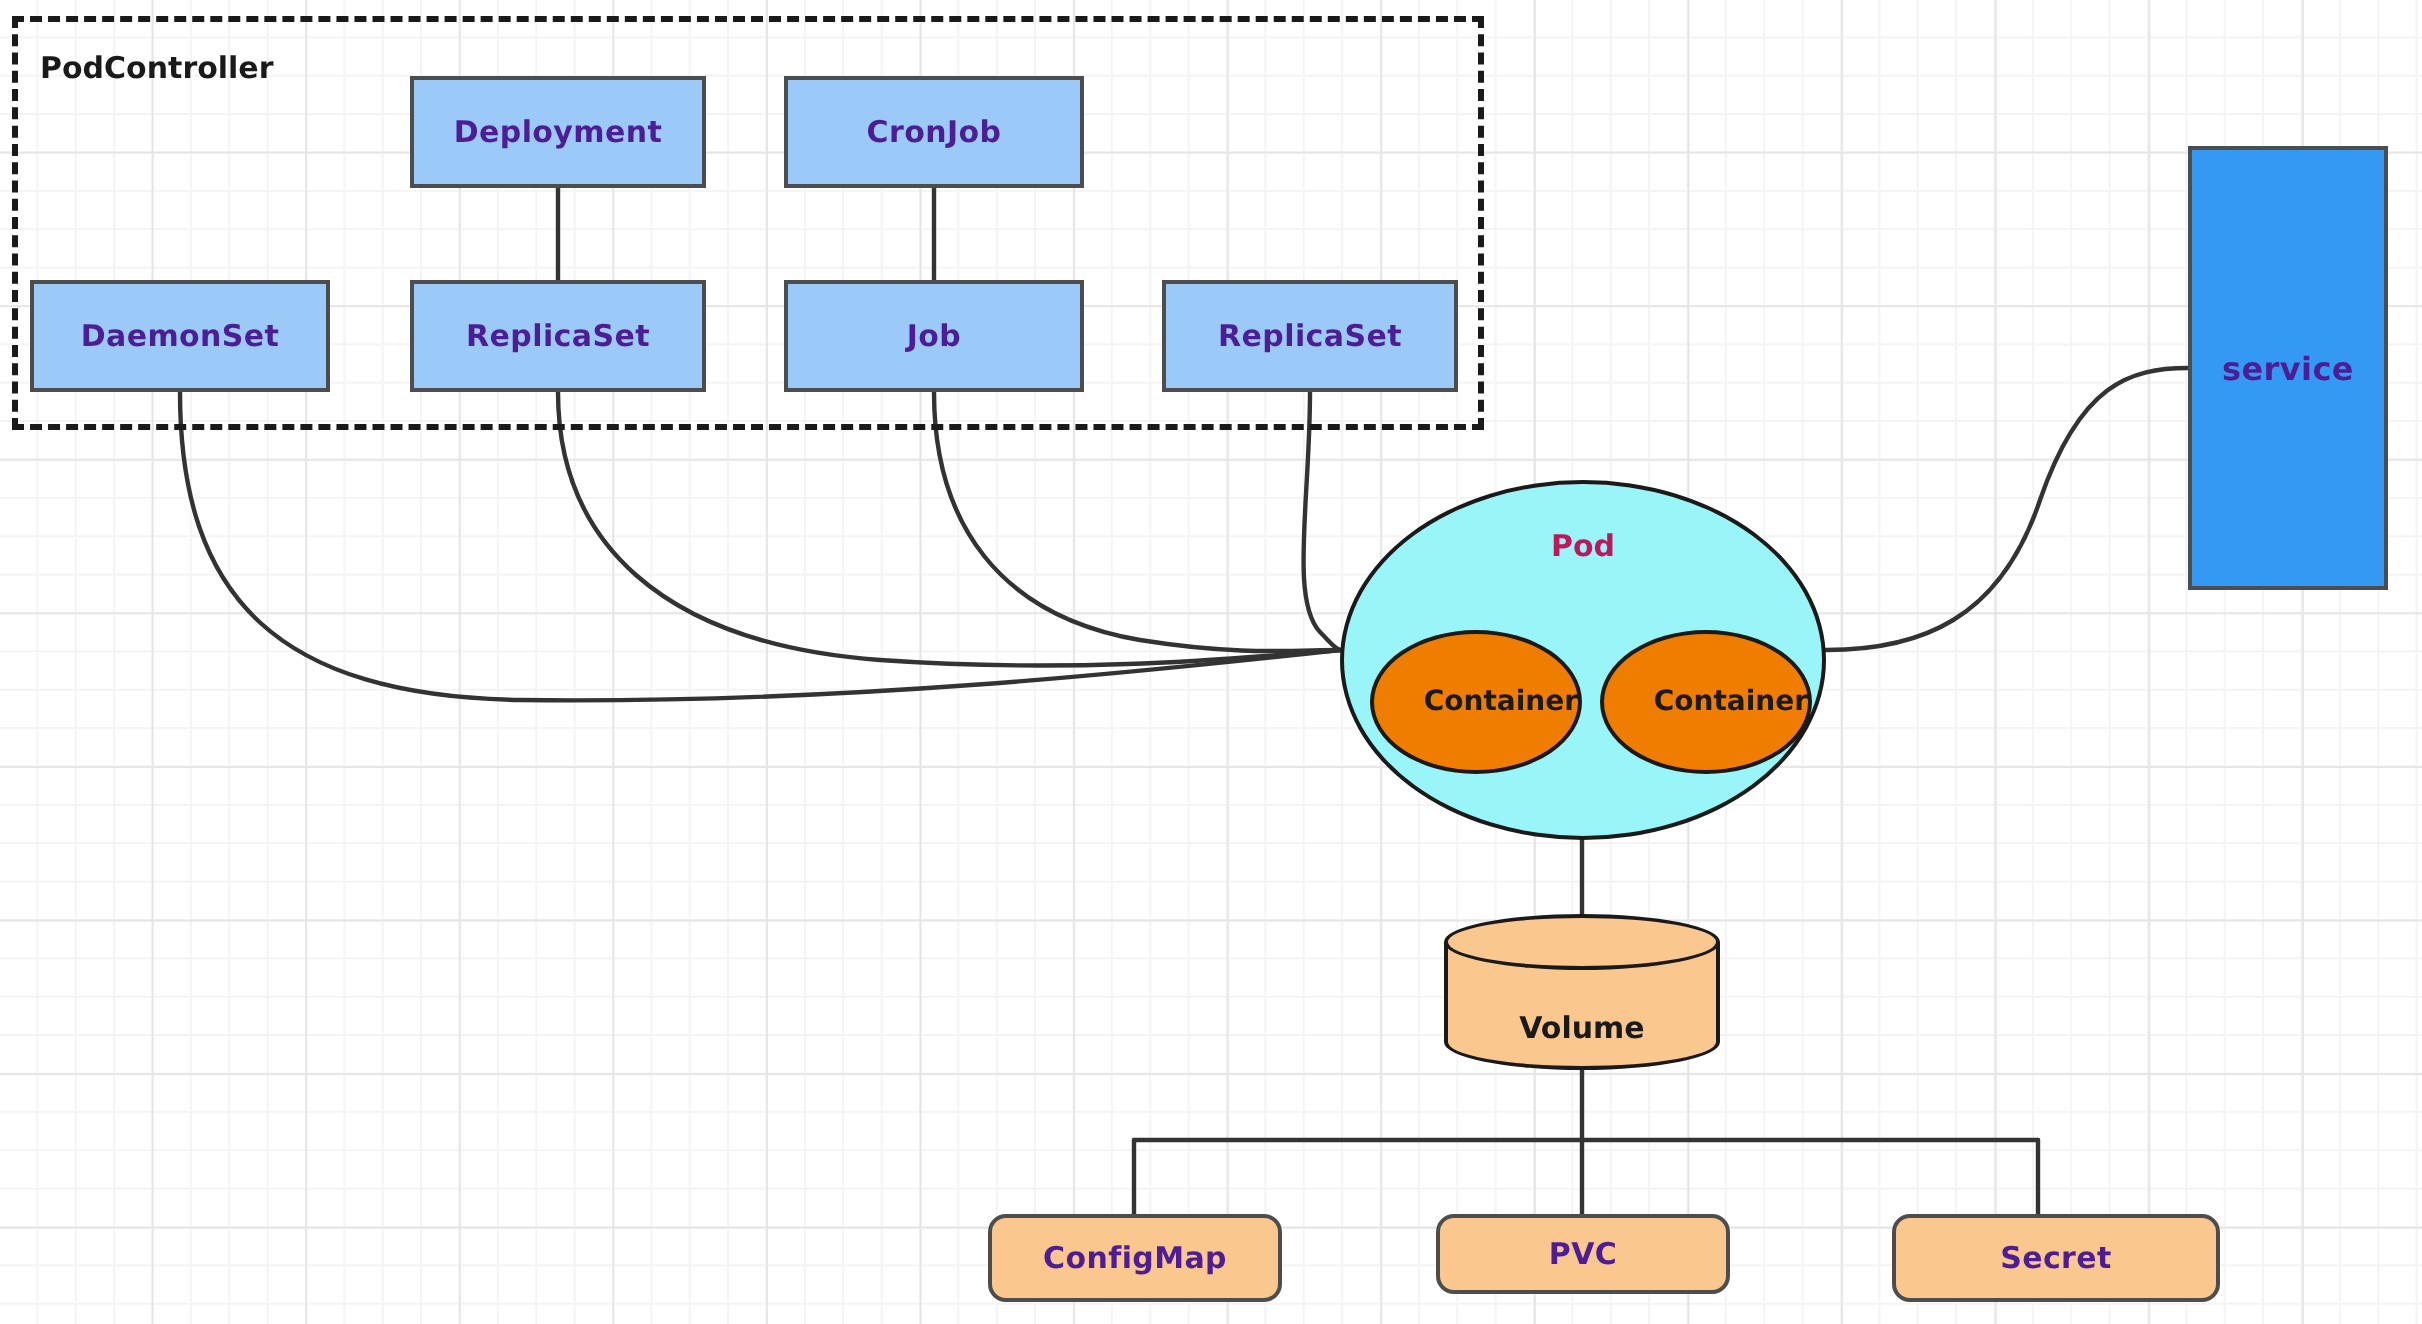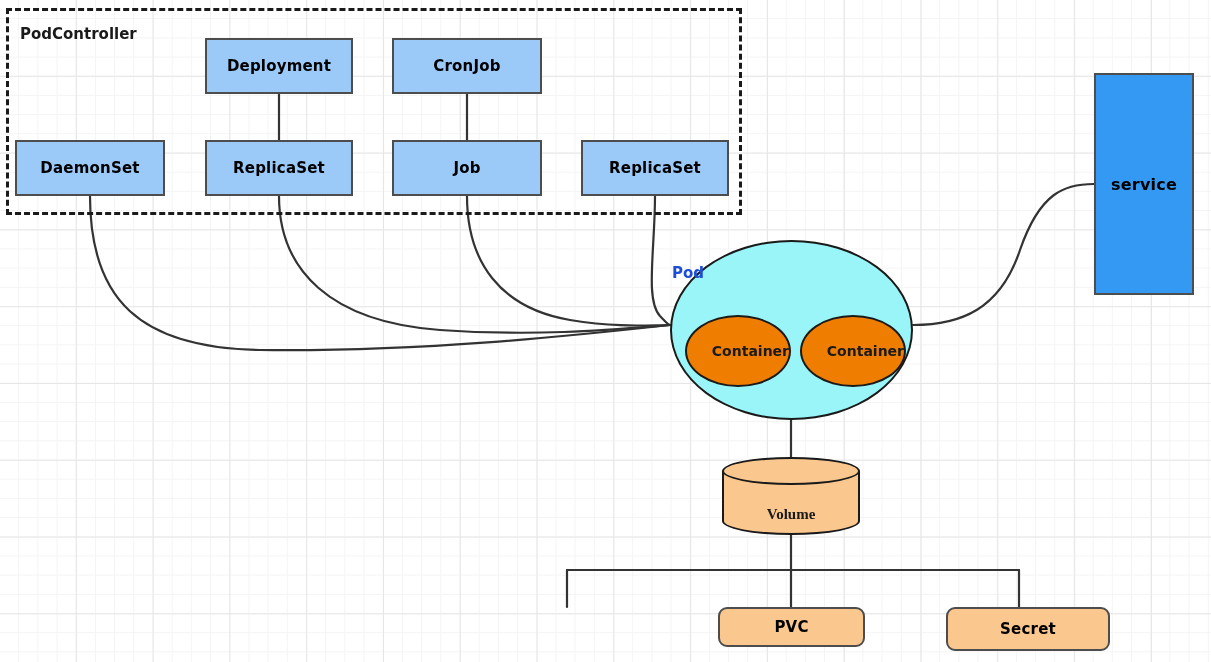--- a/index.html
+++ b/index.html
@@ -54,21 +54,21 @@
   }
 
   
   .node {
     position: absolute;
     box-sizing: border-box;
     display: flex;
     align-items: center;
     justify-content: center;
     text-align: center;
-    color: #000000;
+    color: #4c1d95;
     font-weight: bold;
     letter-spacing: .2px;
   }
 
   .box-blue {
     background: #9ccaf8;
     border: 2px solid #4d4d4d;
     font-size: 15px;
   }
   .box-service {
@@ -87,43 +87,43 @@
   .pod-ellipse {
     position: absolute;
     background: #99f5f7;
     border: 2px solid #1a1a1a;
     border-radius: 50%;
     box-sizing: border-box;
   }
   .pod-label {
     position: absolute;
     width: 100%;
+    text-align: center;
     top: 22px;
     font-size: 15px;
     font-weight: bold;
-    color: #1d4ed8;
+    color: #be185d;
   }
   .container-ellipse {
     position: absolute;
     background: #ef7d00;
     border: 2px solid #1a1a1a;
     border-radius: 50%;
     box-sizing: border-box;
     display: flex;
     align-items: center;
     justify-content: flex-end;
     font-size: 14px;
     font-weight: bold;
     color: #1a1a1a;
   }
 
   
   .cylinder {
     position: absolute;
-    font-family: Liberation Serif, serif;
   }
   .cyl-body {
     position: absolute;
     left: 0;
     top: 14px;
     width: 100%;
     height: calc(100% - 28px);
     background: #fac78e;
     border-left: 2px solid #1a1a1a;
     border-right: 2px solid #1a1a1a;
@@ -232,20 +232,23 @@
     </div>
   </div>
 
   <div class="cylinder" style="left:722px; top:457px; width:138px; height:78px;">
     <div class="cyl-body"></div>
     <div class="cyl-bottom"></div>
     <div class="cyl-top"></div>
     <div class="cyl-label">Volume</div>
   </div>
 
+  <div class="node box-orange" style="left:494px; top:607px; width:147px; height:44px;">
+    <span>ConfigMap</span>
+  </div>
   <div class="node box-orange" style="left:718px; top:607px; width:147px; height:40px;">
     <span>PVC</span>
   </div>
   <div class="node box-orange" style="left:946px; top:607px; width:164px; height:44px;">
     <span>Secret</span>
   </div>
 
 </div>
 
 </body></html>

